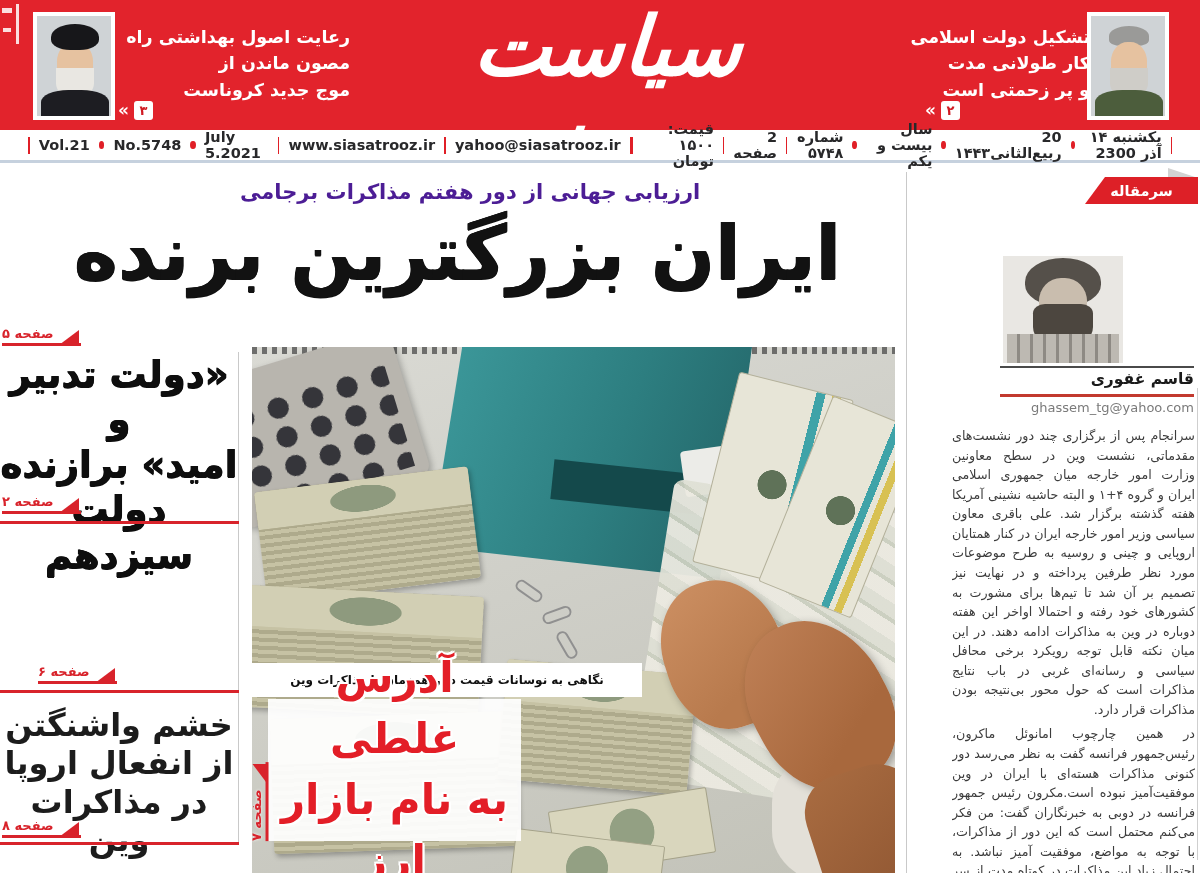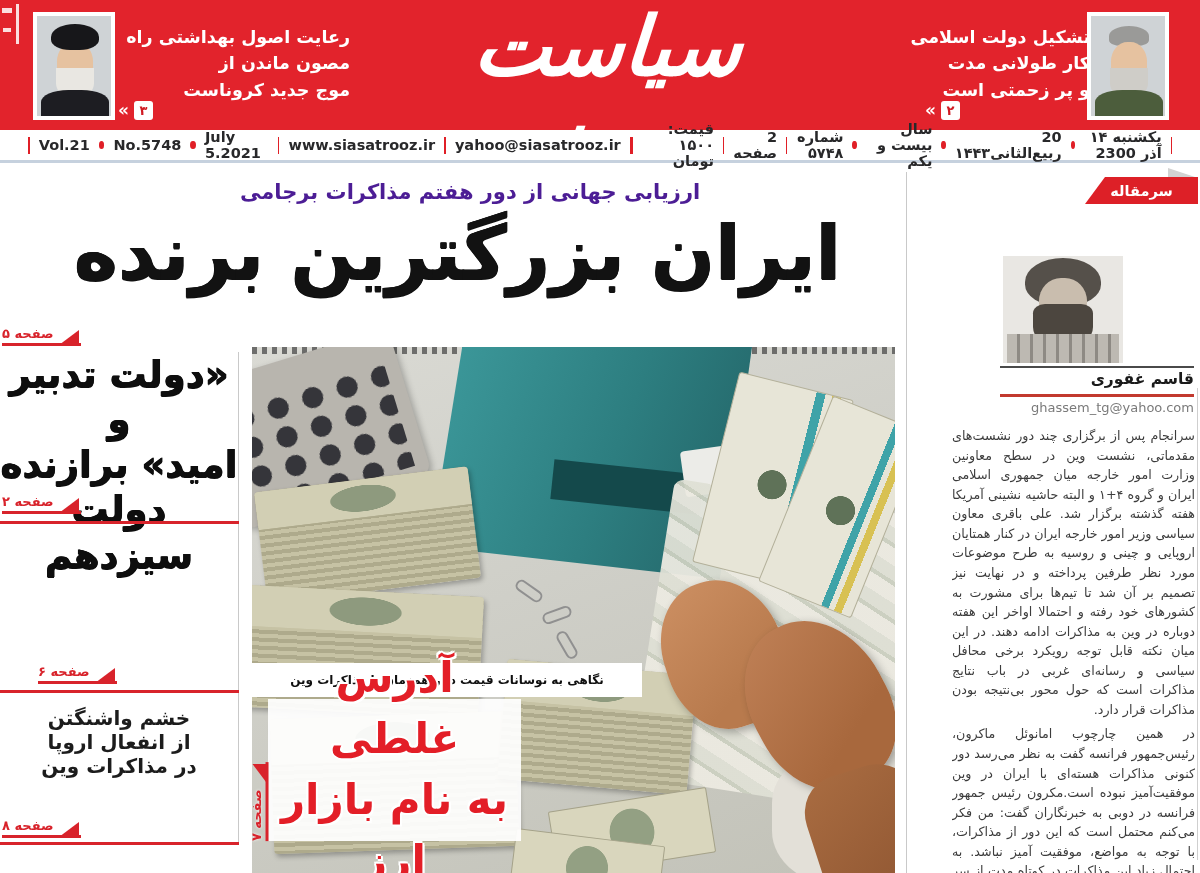--- a/index.html
+++ b/index.html
@@ -219,21 +219,21 @@
     <span class="pmark-flag"></span>
   </div>
   <div class="abs srule" style="top:521px;"></div>
 
   <div class="abs pmark" style="left:2px;top:664px;margin-left:36px;">
     <span class="pmark-text">صفحه ۶</span>
     <span class="pmark-flag"></span>
   </div>
   <div class="abs srule" style="top:690px;"></div>
 
-  <div class="abs side-title preline" style="top:706px;font-size:20px;line-height:1.2;color:#1c1c1c;">خشم واشنگتن
+  <div class="abs side-title preline" style="top:706px;font-size:32px;line-height:1.2;color:#1c1c1c;">خشم واشنگتن
 از انفعال اروپا
 در مذاکرات وین</div>
   <div class="abs pmark" style="left:2px;top:818px;">
     <span class="pmark-text">صفحه ۸</span>
     <span class="pmark-flag"></span>
   </div>
   <div class="abs srule" style="top:842px;"></div>
 
   <div class="abs photo">
     <span class="perf"></span>

